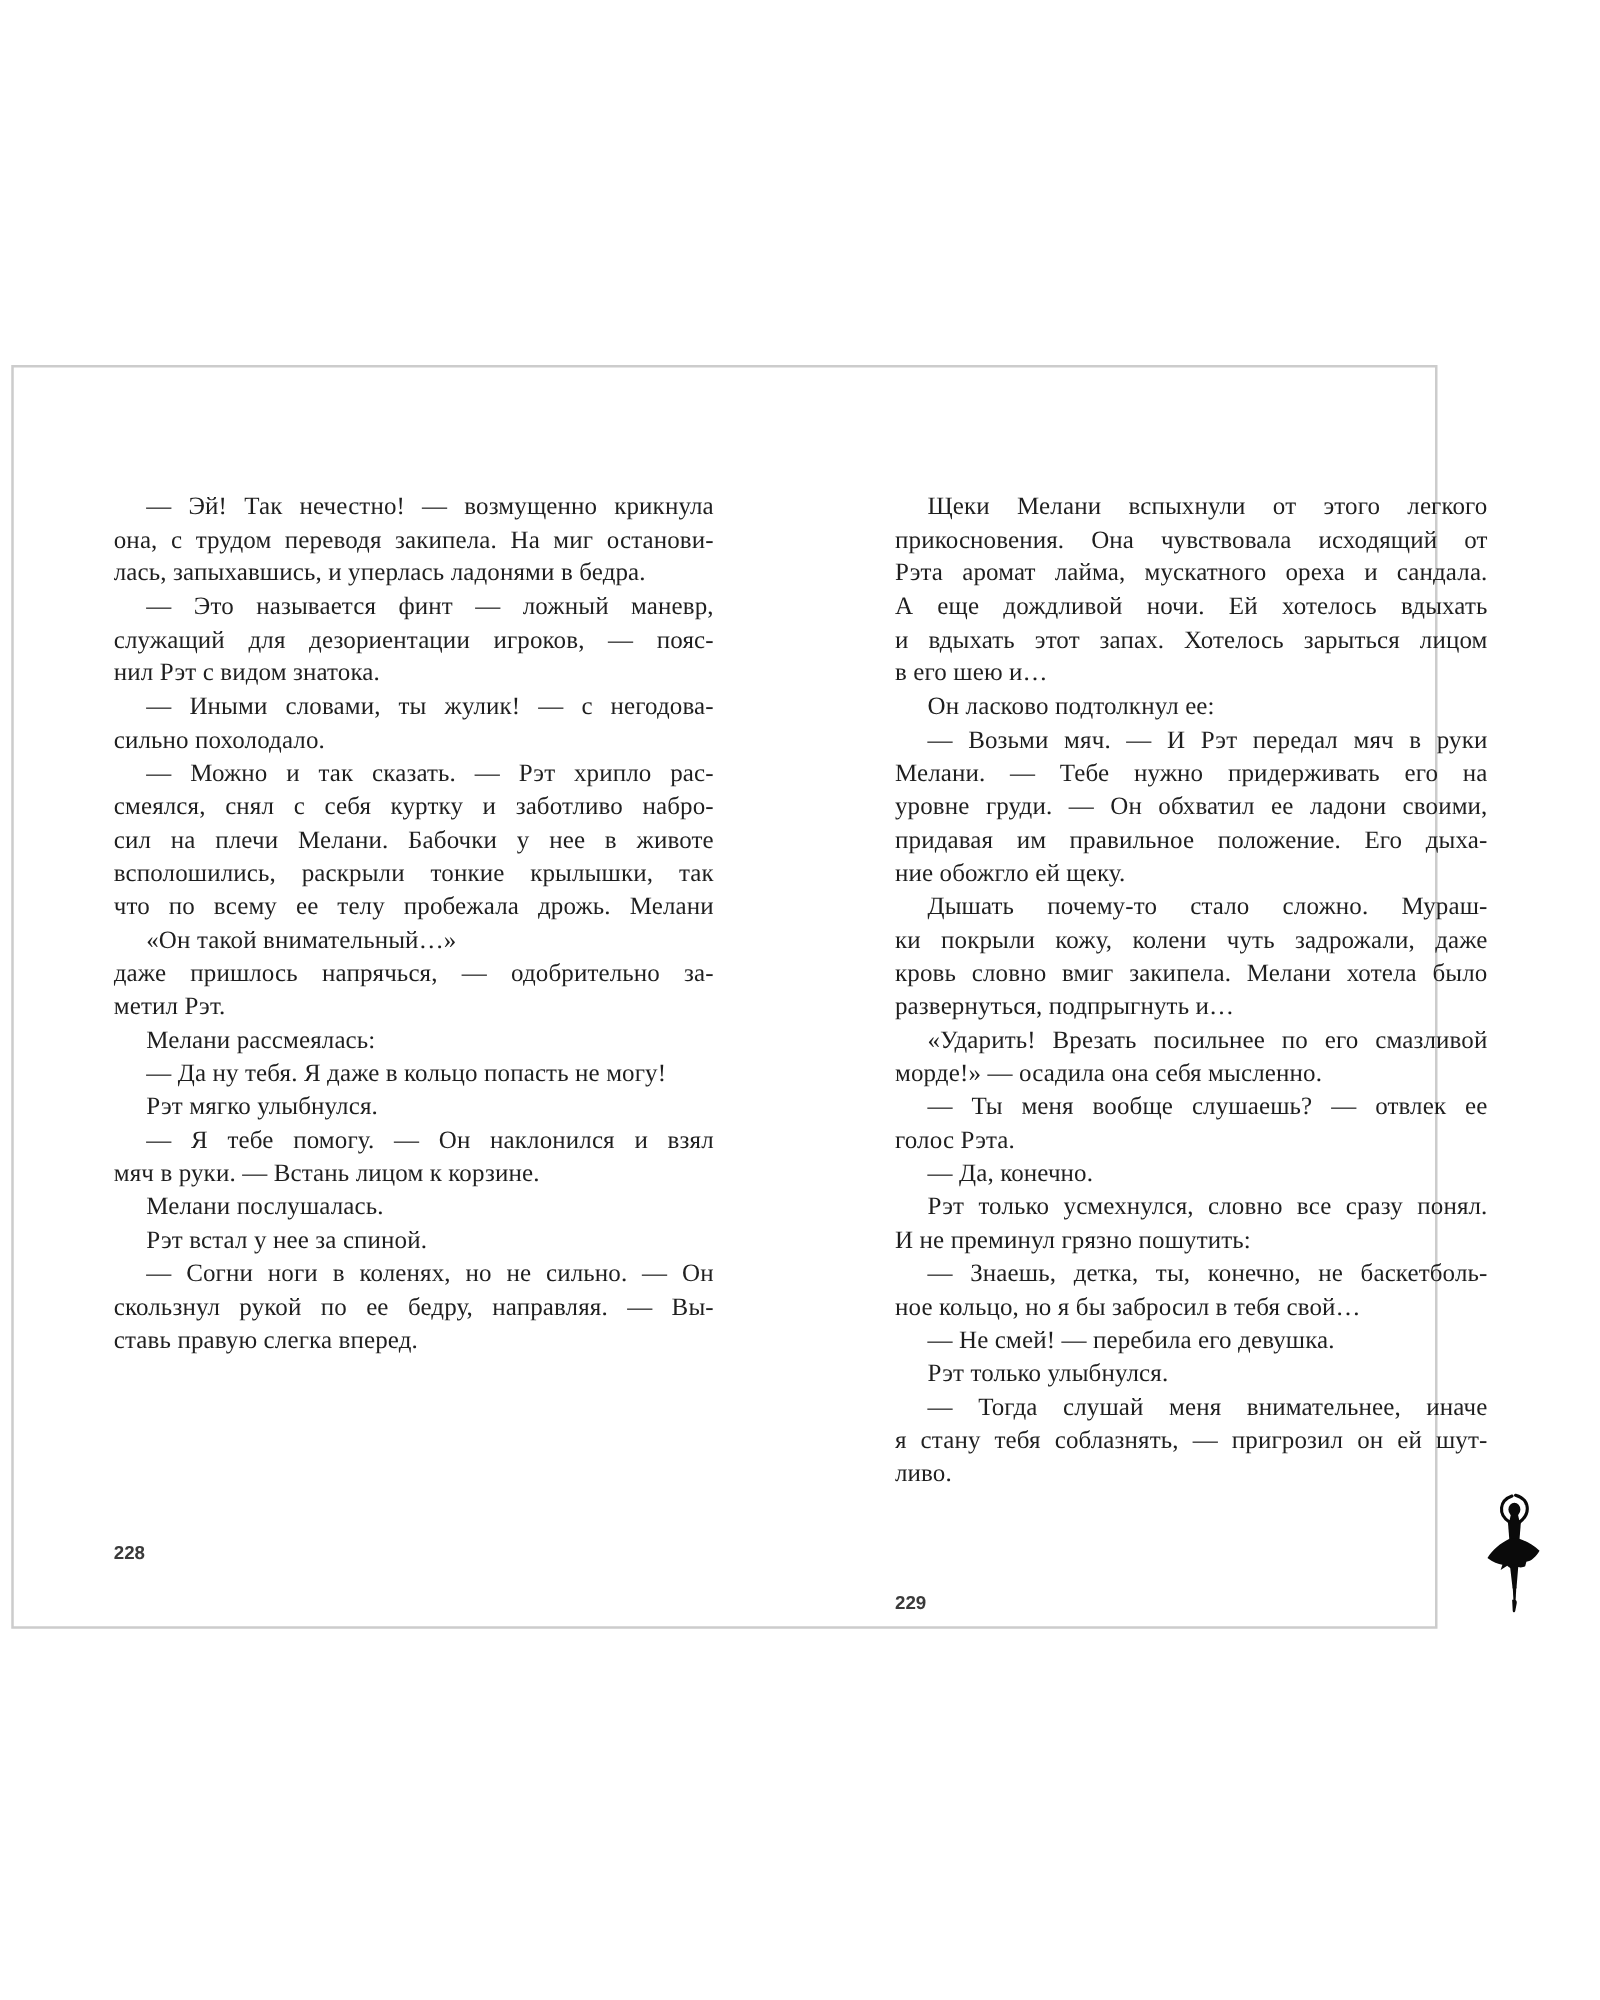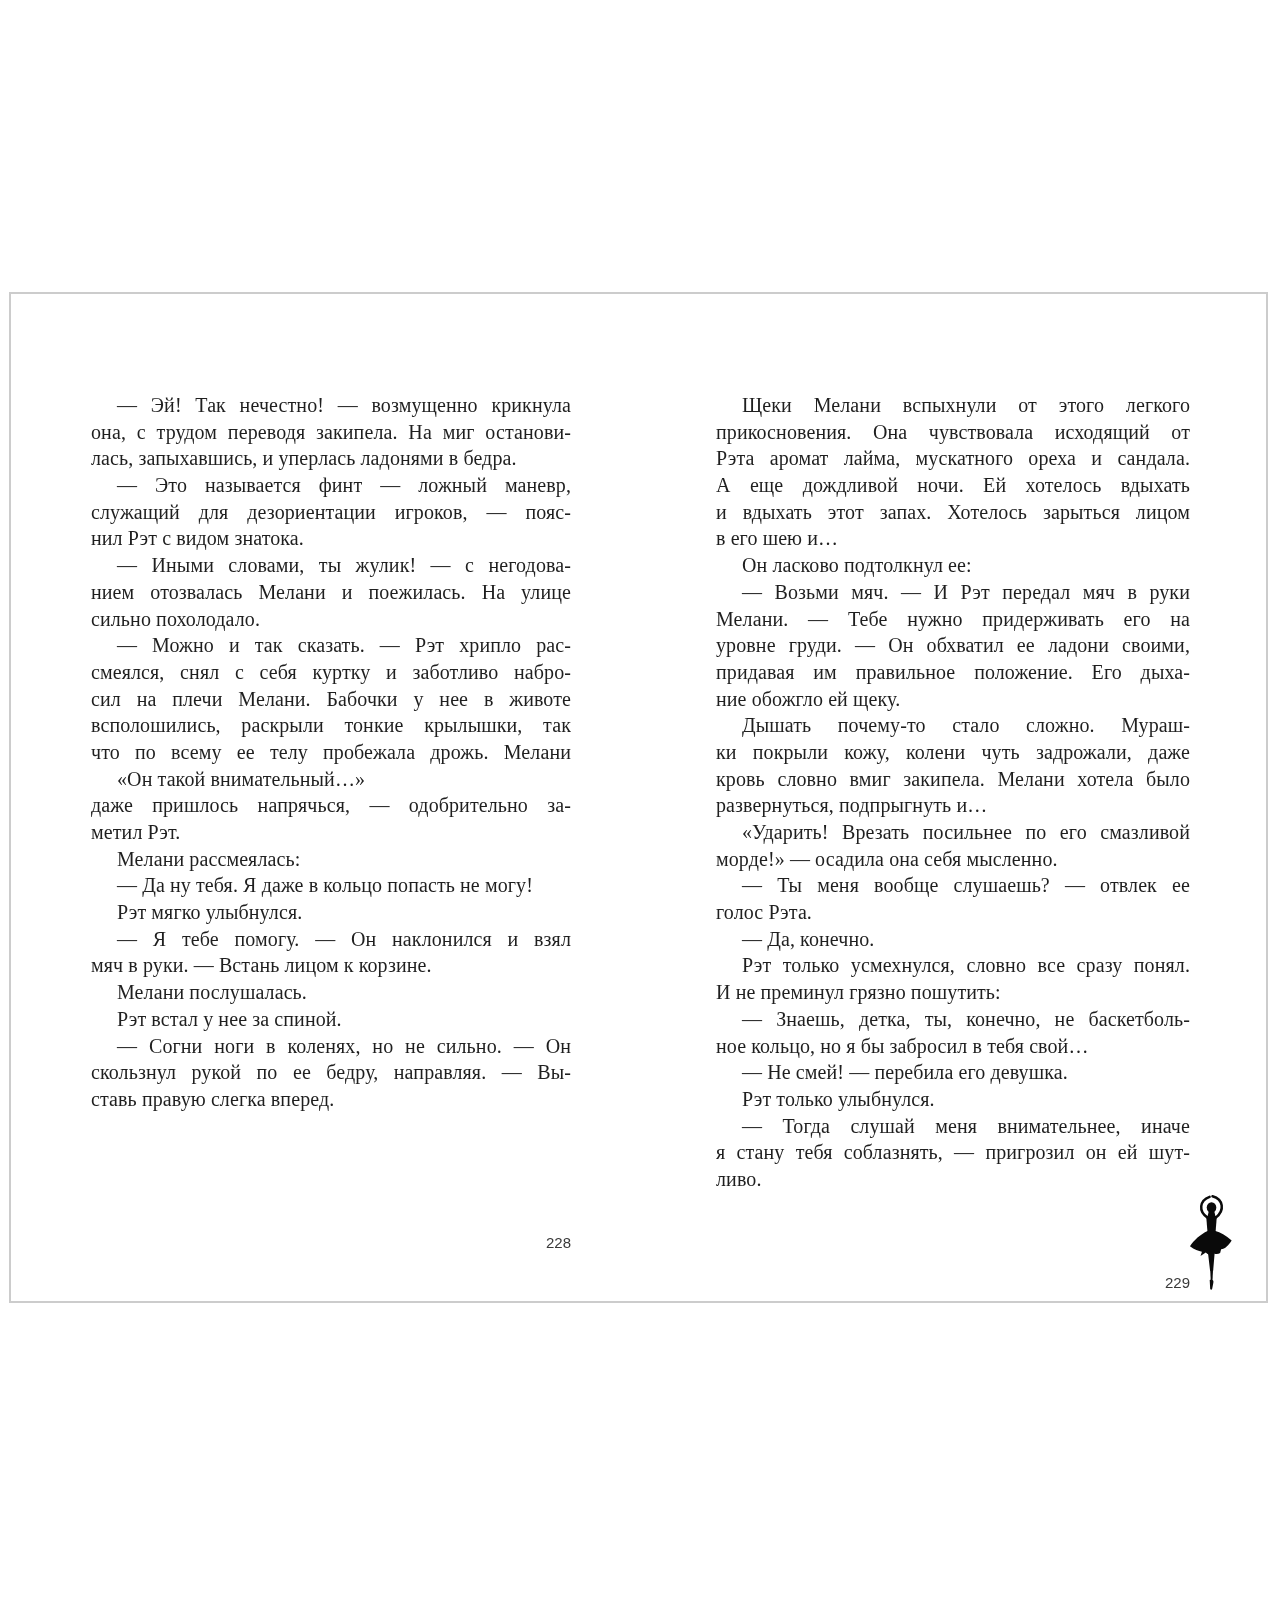--- a/index.html
+++ b/index.html
@@ -10,21 +10,21 @@
   body {
     width: 1280px;
     height: 1600px;
     position: relative;
     font-family: "Liberation Serif", "DejaVu Serif", serif;
   }
   .spread {
     position: absolute;
     left: 9px;
     top: 292px;
-    width: 1259px;
+    width: 1141px;
     height: 1011px;
     box-sizing: border-box;
     border: 2px solid #cccccc;
     background: #ffffff;
   }
   .column {
     position: absolute;
     top: 98px;
     font-size: 20px;
     color: #1f1f1f;
@@ -40,21 +40,22 @@
     letter-spacing: 0.1px;
   }
   .line.first { text-indent: 26px; }
   .line.last  { text-align-last: left; }
   .page-number {
     position: absolute;
     top: 940px;
     font-family: "Liberation Sans", "DejaVu Sans", sans-serif;
     font-size: 15px;
     color: #3a3a3a;
-    text-align: right;
+    text-align: left;
+    font-weight: bold;
   }
   .pn-left  { left: 80px;  width: 480px; }
   .pn-right { left: 705px; width: 474px; margin-top: 40px; }
   .ballerina {
     position: absolute;
     left: 1178px;
     top: 900px;
     width: 46px;
     height: 98px;
   }
@@ -65,21 +66,20 @@
 <div class="spread">
 
   <div class="column col-left" id="left-column">
       <div class="line first">— Эй! Так нечестно! — возмущенно крикнула</div>
       <div class="line">она, с трудом переводя закипела. На миг останови-</div>
       <div class="line last">лась, запыхавшись, и уперлась ладонями в бедра.</div>
       <div class="line first">— Это называется финт — ложный маневр,</div>
       <div class="line">служащий для дезориентации игроков, — пояс-</div>
       <div class="line last">нил Рэт с видом знатока.</div>
       <div class="line first">— Иными словами, ты жулик! — с негодова-</div>
-      <div class="line">нием отозвалась Мелани и поежилась. На улице</div>
       <div class="line last">сильно похолодало.</div>
       <div class="line first">— Можно и так сказать. — Рэт хрипло рас-</div>
       <div class="line">смеялся, снял с себя куртку и заботливо набро-</div>
       <div class="line">сил на плечи Мелани. Бабочки у нее в животе</div>
       <div class="line">всполошились, раскрыли тонкие крылышки, так</div>
       <div class="line">что по всему ее телу пробежала дрожь. Мелани</div>
       <div class="line first last">«Он такой внимательный…»</div>
       <div class="line">даже пришлось напрячься, — одобрительно за-</div>
       <div class="line last">метил Рэт.</div>
       <div class="line first last">Мелани рассмеялась:</div>

